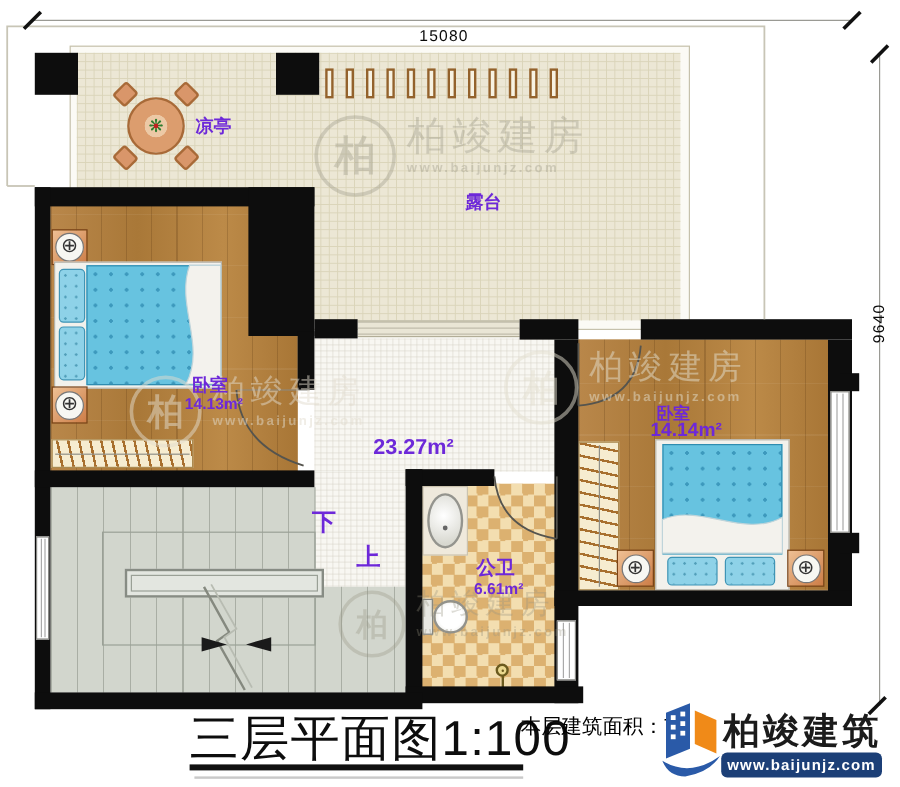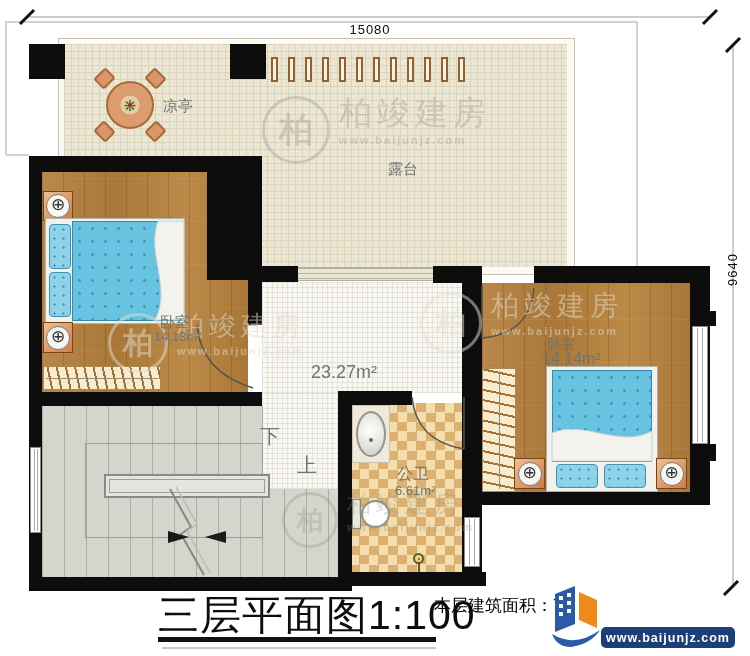--- a/index.html
+++ b/index.html
@@ -17,21 +17,21 @@
   .stairfloor{background-color:#d2d6cd;
     background-image:repeating-linear-gradient(90deg,#a9aea4 0 1px,transparent 1px 22px);}
   .wood{background-color:#b2813f;
     background-image:repeating-linear-gradient(90deg,rgba(60,30,0,.18) 0 1px,transparent 1px 21px),
                      repeating-linear-gradient(0deg,rgba(255,255,255,.06) 0 1px,transparent 1px 43px),
                      linear-gradient(90deg,#b9874a,#a97838 35%,#bc8a48 70%,#a87636);}
   .checker{background:repeating-conic-gradient(#dcb170 0% 25%,#f3deb0 0% 50%);background-size:19px 19px;border:0;}
   .window-v{position:absolute;background:#ffffff;border:1px solid #8a8a86;box-sizing:border-box;}
   .window-v::before,.window-v::after{content:"";position:absolute;top:1px;bottom:1px;width:1px;background:#aaa;}
   .window-v::before{left:32%;} .window-v::after{left:64%;}
-  .label{position:absolute;color:#737373;font-weight:400;white-space:nowrap;line-height:1.05;}
+  .label{position:absolute;color:#6d28d9;font-weight:700;white-space:nowrap;line-height:1.05;}
   .dim{position:absolute;color:#0a0a0a;font-weight:400;font-size:13px;letter-spacing:1px;white-space:nowrap;}
   .slatrow{position:absolute;display:flex;gap:10px;}
   .slat{width:7px;height:25px;border:2px solid #93622c;background:#f7f2e2;box-sizing:border-box;}
   .col-block{position:absolute;background:#0d0d0d;}
   .bedframe{position:absolute;background:#f2f1ec;border:1px solid #b5b2a8;box-sizing:border-box;}
   .mattress{position:absolute;background-color:#67c3e0;border:1px solid #2f8cb0;box-sizing:border-box;
     background-image:radial-gradient(#3d99bd 1.3px,transparent 1.5px);background-size:13px 13px;}
   .pillow{position:absolute;background-color:#8ed2e8;border:1px solid #3f94b5;border-radius:4px;box-sizing:border-box;
     background-image:radial-gradient(rgba(30,115,145,.55) 1px,transparent 1.2px);background-size:9px 9px;}
   .nstand{position:absolute;background:linear-gradient(135deg,#eec094,#cd7d47);border:1px solid #7a4418;
@@ -267,15 +267,16 @@
     <path d="M6,10 L26,2 L26,40 L6,48 Z" fill="#2a5aa8"></path>
     <rect x="10" y="12" width="4" height="4" fill="#fff"></rect>
       <rect x="18" y="9" width="4" height="4" fill="#fff"></rect>
     <rect x="10" y="20" width="4" height="4" fill="#fff"></rect>
       <rect x="18" y="17" width="4" height="4" fill="#fff"></rect>
     <rect x="10" y="28" width="4" height="4" fill="#fff"></rect>
       <rect x="18" y="25" width="4" height="4" fill="#fff"></rect>
     <path d="M30,8 L48,16 L48,44 L30,36 Z" fill="#f08a18"></path>
     <path d="M3,50 Q26,64 51,46 Q42,60 22,63 Q8,63 3,50 Z" fill="#2a5aa8"></path>
   </svg>
+  <div class="brandname" style="left:603px;top:589px;">柏竣建筑</div>
   <div class="brandpill" style="left:601px;top:627px;width:134px;height:21px;">www.baijunjz.com</div>
 
 </div>
 
 </body></html>

